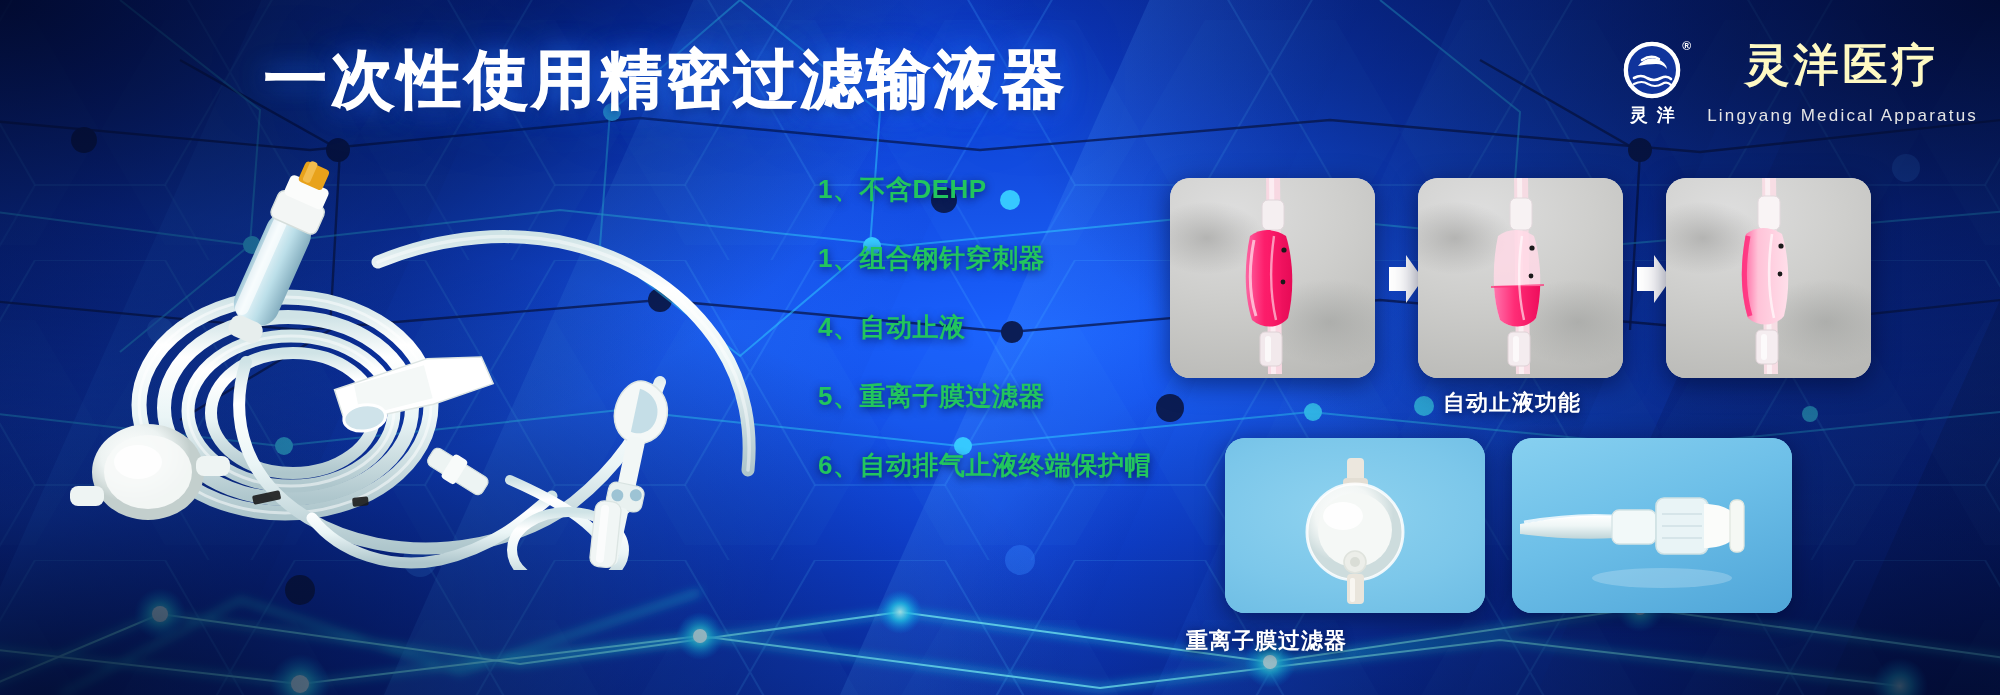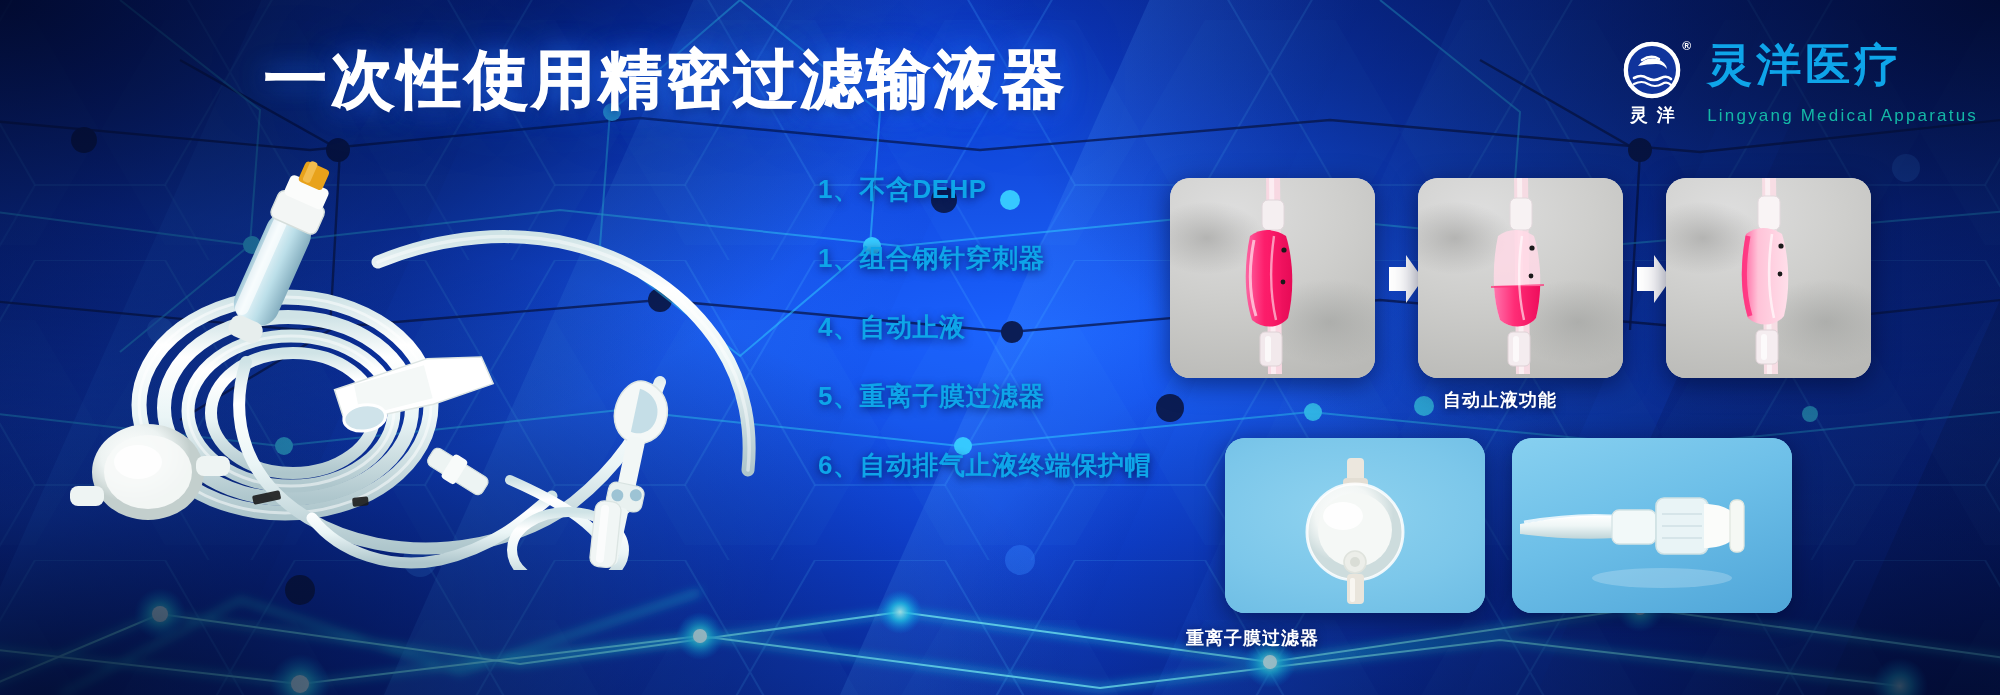--- a/index.html
+++ b/index.html
@@ -38,33 +38,33 @@
     -webkit-text-stroke:1.2px #fff;
   }
   
   .logo{position:absolute;right:22px;top:40px;display:flex;align-items:center;gap:16px;}
   .logo-mark{display:flex;flex-direction:column;align-items:center;width:78px;}
   .logo-seal{position:relative;width:60px;height:60px;}
   .logo-reg{position:absolute;right:-9px;top:-1px;font-size:12px;color:#fff;font-weight:700;}
   .logo-mini{margin-top:3px;font-size:18px;color:#fff;font-weight:700;letter-spacing:9px;
       text-indent:9px;white-space:nowrap;}
   .logo-text{display:flex;flex-direction:column;}
-  .logo-cn{font-size:45px;font-weight:700;color:#0ea5e9;letter-spacing:4px;line-height:1.06;white-space:nowrap;}
-  .logo-en{font-size:17px;color:#14b8a6;letter-spacing:2.2px;white-space:nowrap;margin-top:17px;}
+  .logo-cn{font-size:45px;font-weight:700;color:#fef9c3;letter-spacing:4px;line-height:1.06;white-space:nowrap;text-align:center;}
+  .logo-en{font-size:17px;color:#e5e5e5;letter-spacing:2.2px;white-space:nowrap;margin-top:17px;}
   
   .features{position:absolute;left:818px;top:172px;width:380px;}
-  .feat{font-size:26px;font-weight:700;color:#0ea5e9;margin-bottom:34px;white-space:nowrap;
+  .feat{font-size:26px;font-weight:700;color:#22c55e;margin-bottom:34px;white-space:nowrap;
     text-shadow:0 2px 9px rgba(0,15,70,.75);letter-spacing:.5px;}
   .feat:last-child{margin-bottom:0;}
   
   .card{position:absolute;border-radius:20px;overflow:hidden;background:#c9c9c7;
     box-shadow:0 6px 26px rgba(0,8,45,.55);}
   .card-inner{position:absolute;inset:0;}
   .arrow{position:absolute;width:34px;height:52px;}
-  .caption{position:absolute;font-size:18px;font-weight:700;color:#fff;white-space:nowrap;
+  .caption{position:absolute;font-size:22px;font-weight:700;color:#fff;white-space:nowrap;
     text-shadow:0 2px 10px rgba(0,12,60,.8);letter-spacing:1px;}
   
   .studio{position:absolute;inset:0;
     background:
       radial-gradient(120% 90% at 30% 18%, #dedede 0%, #cfcfcd 45%, #b9b9b6 100%);
   }
   .studio::after{content:"";position:absolute;inset:0;
     background:
       radial-gradient(40% 26% at 18% 30%, rgba(150,150,148,.55) 0%, rgba(0,0,0,0) 70%),
       radial-gradient(46% 30% at 78% 72%, rgba(150,152,150,.5) 0%, rgba(0,0,0,0) 72%);

